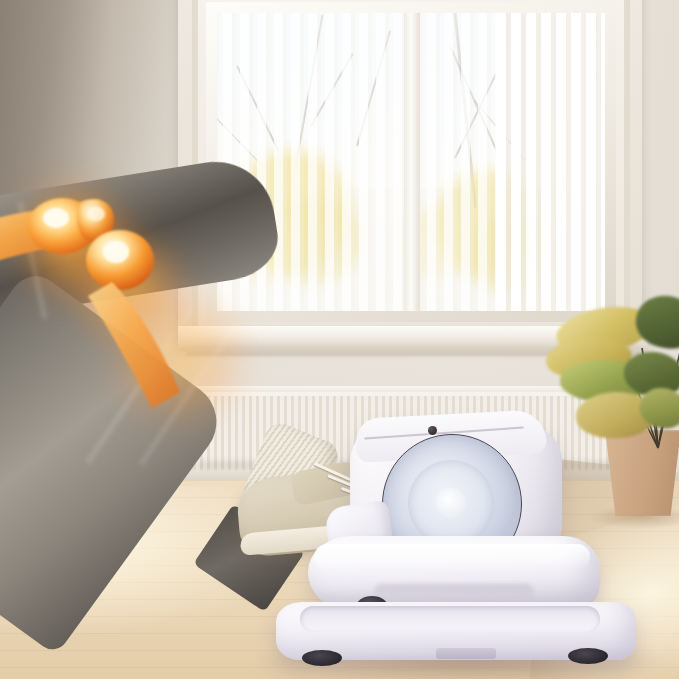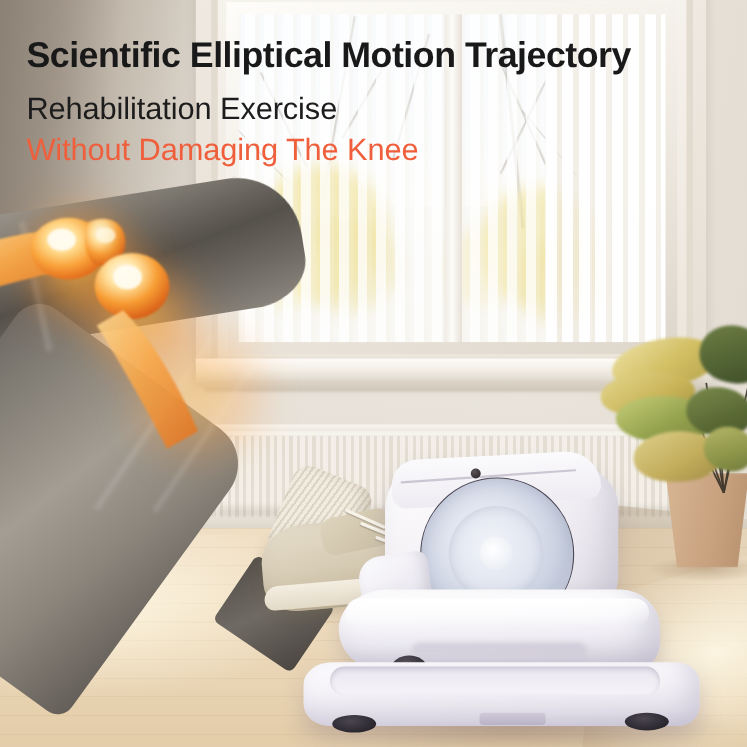--- a/index.html
+++ b/index.html
@@ -550,19 +550,14 @@
     <div class="pedal-notch"></div>
     <div class="roller"></div>
 
     <div class="base"></div>
     <div class="base-inset"></div>
     <div class="base-tab"></div>
     <div class="foot" style="left:142px;top:242px;"></div>
     <div class="foot" style="left:408px;top:240px;"></div>
   </div>
 
-  <div class="headline">
-    <div class="hl-1">Scientific Elliptical Motion Trajectory</div>
-    <div class="hl-2">Rehabilitation Exercise</div>
-    <div class="hl-3">Without Damaging The Knee</div>
-  </div>
 
 </div>
 
 </body></html>

